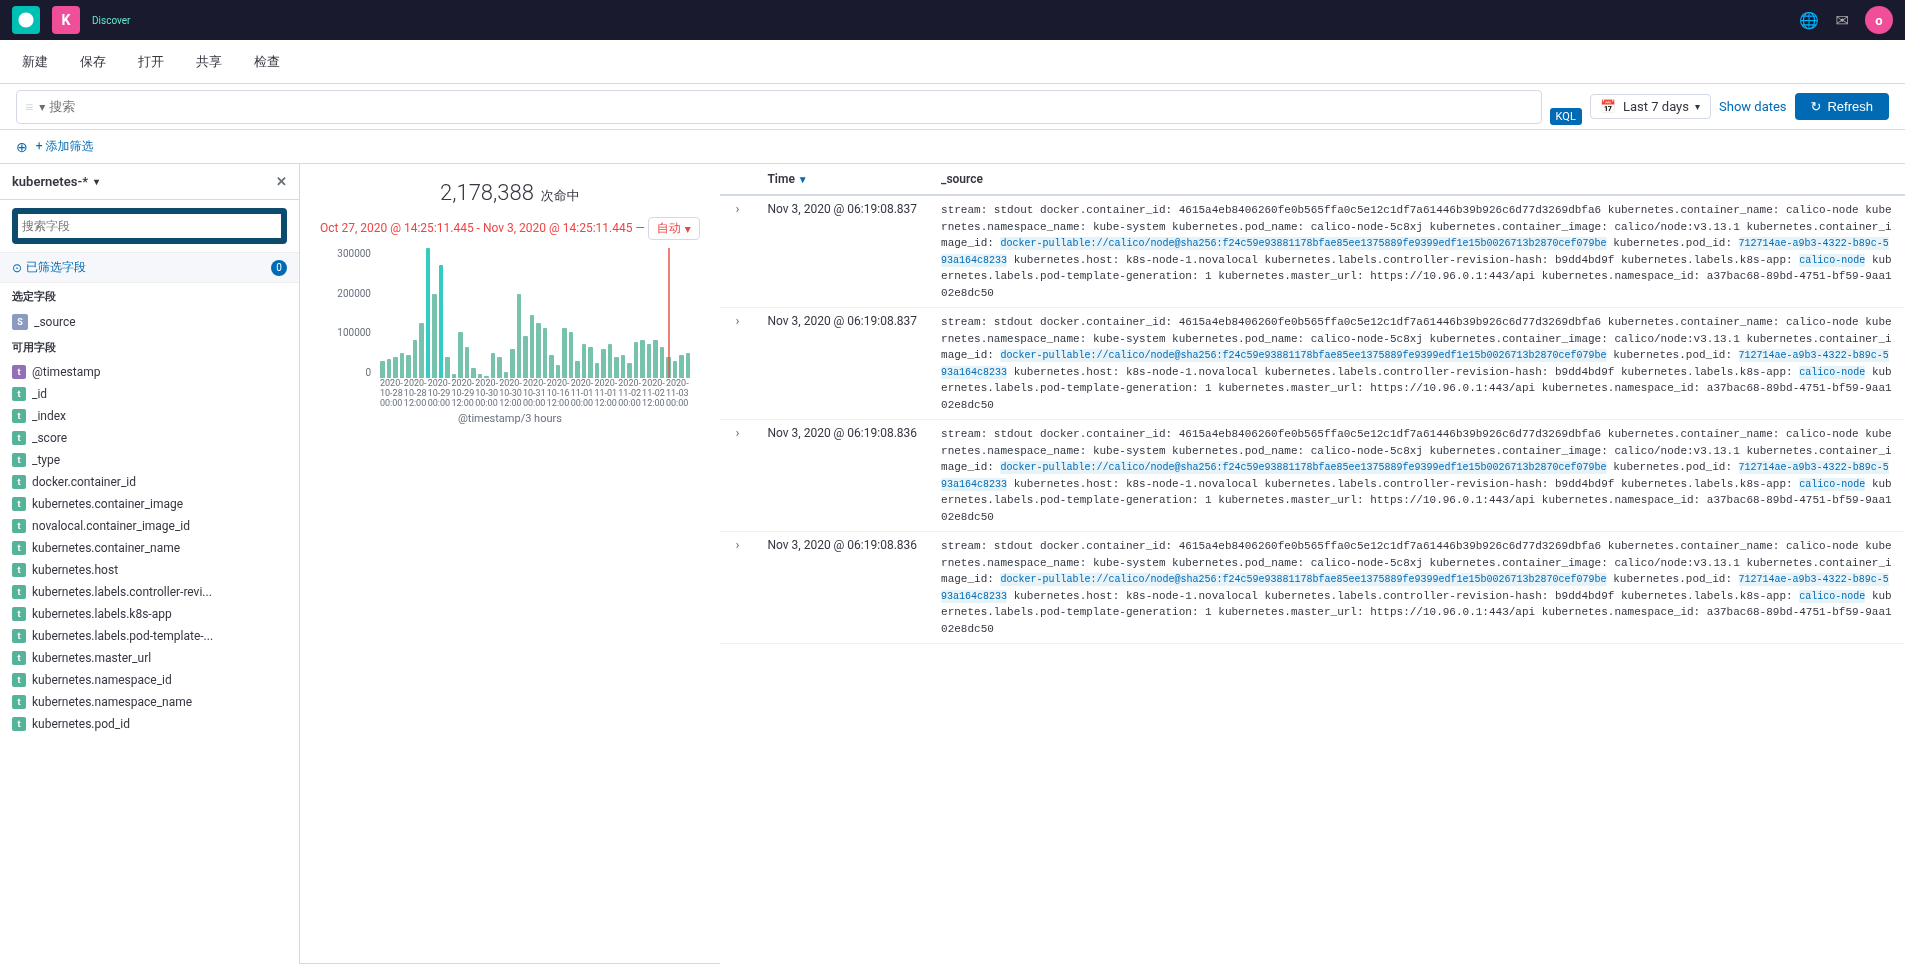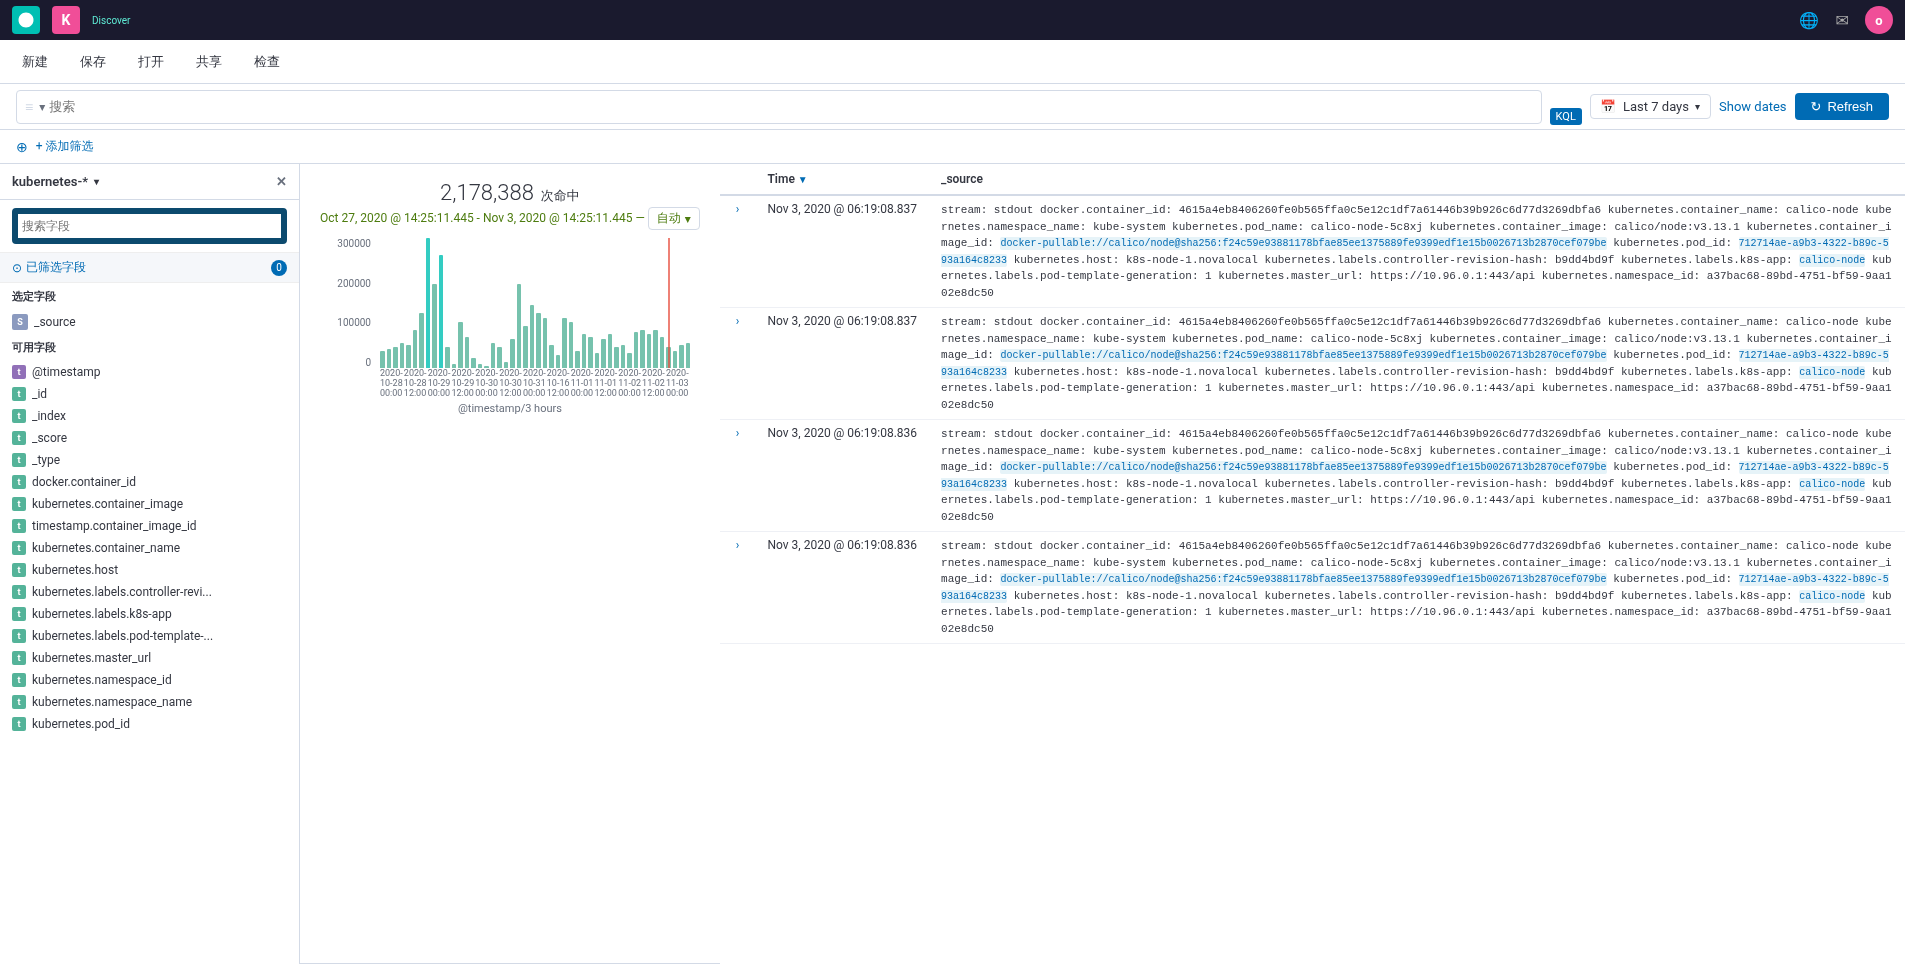--- a/index.html
+++ b/index.html
@@ -64,21 +64,21 @@
     .field-name { font-size: 12px; color: #343741; overflow: hidden; text-overflow: ellipsis; white-space: nowrap; }
 
     
     .content { flex: 1; display: flex; overflow: hidden; }
 
     
     .chart-area { background: #fff; border-bottom: 1px solid #d3dae6; padding: 16px 20px 8px; position: relative; }
     .chart-header { text-align: center; margin-bottom: 8px; }
     .chart-count { font-size: 22px; font-weight: 300; color: #343741; }
     .chart-count-label { font-size: 13px; color: #343741; margin-left: 4px; }
-    .chart-subtitle { font-size: 12px; color: #4d7c0f; margin-top: 2px; }
+    .chart-subtitle { font-size: 12px; color: #ef4444; margin-top: 12px; }
     .chart-container { position: relative; height: 160px; margin-top: 8px; }
     .chart-y-axis { position: absolute; left: 0; top: 0; bottom: 30px; display: flex; flex-direction: column; justify-content: space-between; color: #69707d; font-size: 10px; text-align: right; width: 55px; padding-right: 4px; }
     .chart-bars { position: absolute; left: 60px; right: 10px; top: 0; bottom: 30px; display: flex; align-items: flex-end; gap: 2px; }
     .bar { background: #54b399; opacity: 0.8; flex: 1; border-radius: 1px 1px 0 0; min-width: 4px; }
     .bar.highlight { background: #00bfb3; }
     .chart-x-labels { position: absolute; left: 60px; right: 10px; bottom: 0; display: flex; justify-content: space-between; color: #69707d; font-size: 9px; }
     .chart-footer { text-align: center; font-size: 11px; color: #69707d; margin-top: 4px; }
     .auto-select { display: inline-flex; align-items: center; gap: 4px; border: 1px solid #d3dae6; border-radius: 4px; padding: 2px 8px; font-size: 12px; cursor: pointer; }
 
     
@@ -204,21 +204,21 @@
       <div class="sidebar-field">
         <div class="field-type field-type-t">t</div>
         <span class="field-name">docker.container_id</span>
       </div>
       <div class="sidebar-field">
         <div class="field-type field-type-t">t</div>
         <span class="field-name">kubernetes.container_image</span>
       </div>
       <div class="sidebar-field">
         <div class="field-type field-type-t">t</div>
-        <span class="field-name">timestamp.container_image_id</span>
+        <span class="field-name">novalocal.container_image_id</span>
       </div>
       <div class="sidebar-field">
         <div class="field-type field-type-t">t</div>
         <span class="field-name">kubernetes.container_name</span>
       </div>
       <div class="sidebar-field">
         <div class="field-type field-type-t">t</div>
         <span class="field-name">kubernetes.host</span>
       </div>
       <div class="sidebar-field">

